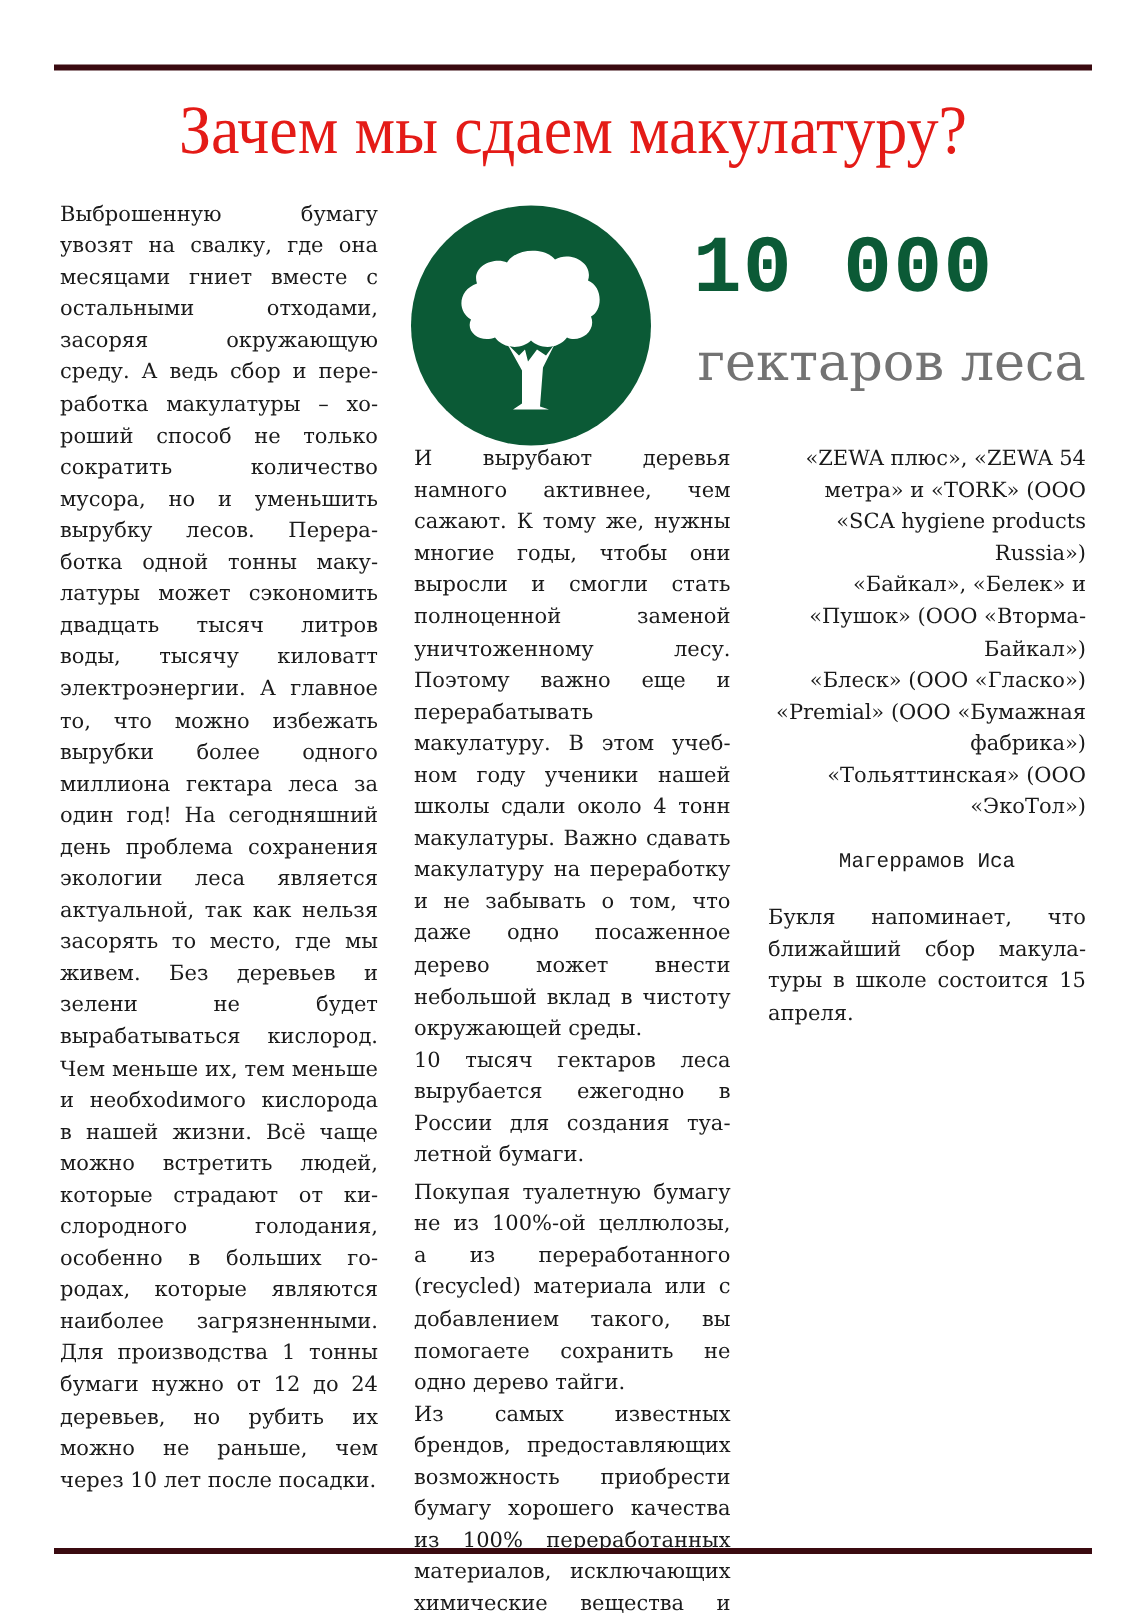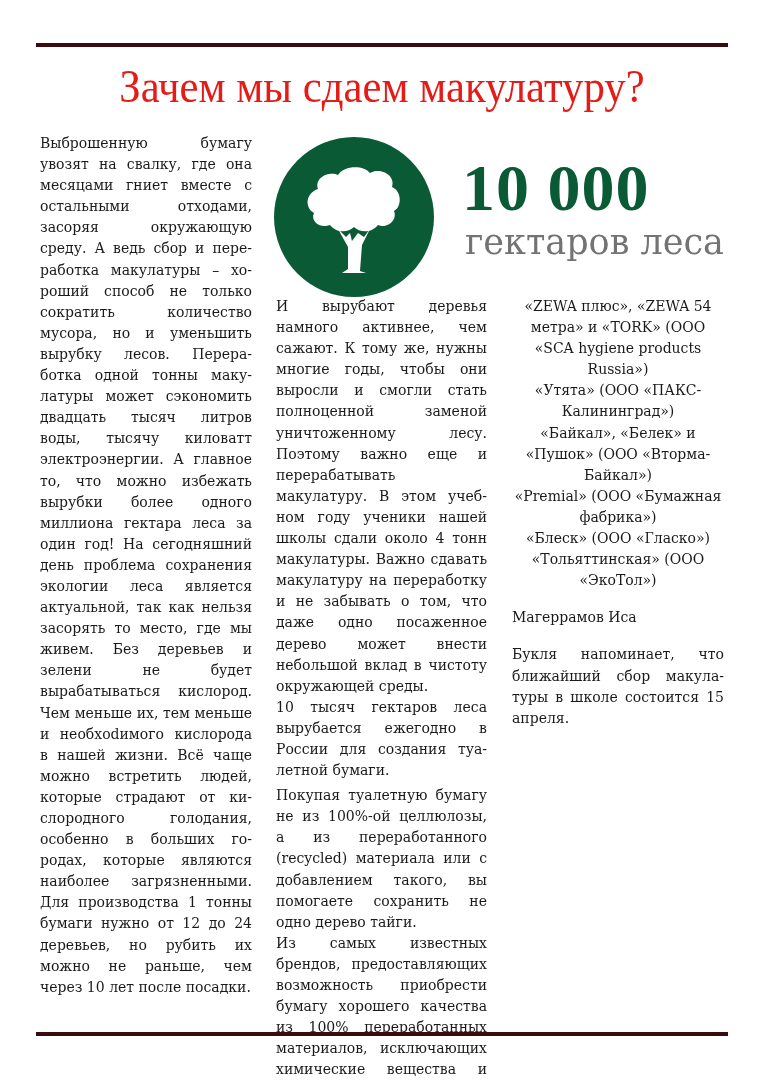--- a/index.html
+++ b/index.html
@@ -10,28 +10,28 @@
   .rule.bottom { top: 1032px; }
   .title { position: absolute; left: 0; width: 764px; top: 60px; text-align: center;
            font-family: "Liberation Serif", serif; font-size: 46px; color: #e41b17;
            letter-spacing: 0px; transform: scaleX(0.93); transform-origin: center; }
   .col { position: absolute; font-family: "DejaVu Serif", serif; font-size: 14px;
          line-height: 21.1px; text-align: justify; hyphens: manual; }
   .col p { margin: 0; }
   .col1 { left: 40px; top: 133px; width: 212px; }
   .col2 { left: 276px; top: 296px; width: 211px; }
   .col3 { left: 512px; top: 296px; width: 212px; }
-  .col3 .brands { text-align: center; }
-  .sig { text-align: left; margin-top: 16px !important; }
+  .col3 .brands { text-align: right; }
+  .sig { text-align: center; margin-top: 16px !important; font-family: Liberation Mono, monospace; }
   .note { margin-top: 16px !important; }
   .stat-circle { position: absolute; left: 274px; top: 137px; width: 160px; height: 160px; border-radius: 50%;
                  background: #0b5a36; }
   .stat-circle svg { position: absolute; left: 0; top: 0; }
-  .stat-number { position: absolute; left: 462px; top: 150px; font-family: Liberation Serif, serif;
-                 font-weight: bold; font-size: 66px; color: #0b5a36; letter-spacing: 1px; }
+  .stat-number { position: absolute; left: 462px; top: 150px; font-family: Liberation Mono, monospace;
+                 font-weight: bold; font-size: 54px; color: #0b5a36; letter-spacing: 1px; }
   .stat-label { position: absolute; left: 465px; top: 222px; font-family: "DejaVu Serif", serif;
                 font-size: 35px; color: #737373; }
 </style>
 </head>
 <body>
 
 <div class="rule top"></div>
 
 <h1 class="title" style="margin:0;font-weight:normal;">Зачем мы сдаем макулатуру?</h1>
 
@@ -51,23 +51,22 @@
 <div class="col col2">
   <p>И вырубают деревья намного актив­нее, чем сажают. К тому же, нужны многие годы, чтобы они выросли и смогли стать полноцен­ной заменой уничтожен­ному лесу. Поэтому важ­но еще и перерабатывать макулатуру. В этом учеб­ном году ученики нашей школы сдали около 4 тонн макулатуры. Важно сдавать макулатуру на переработку и не забы­вать о том, что даже одно посаженное дерево мо­жет внести небольшой вклад в чистоту окру­жающей среды.</p>
   <p>10 тысяч гектаров леса вырубается ежегодно в России для создания туа­летной бумаги.</p>
   <p style="margin-top:4px;">Покупая туалетную бума­гу не из 100%-ой целлю­лозы, а из переработан­ного (recycled) материа­ла или с добавлением та­кого, вы помогаете сохра­нить не одно дерево тай­ги.</p>
   <p>Из самых известных брендов, предоставляю­щих возможность приоб­рести бумагу хорошего качества из 100% перера­ботанных материалов, исключающих химиче­ские вещества и наличие аллергенов, можно на­звать следующие:</p>
 </div>
 
 <div class="col col3">
   <div class="brands">
     <p>«ZEWA плюс», «ZEWA 54 метра» и «TORK» (ООО «SCA hygiene products Russia»)</p>
-    <p>«Утята» (ООО «ПАКС-Калининград»)</p>
     <p>«Байкал», «Белек» и «Пушок» (ООО «Вторма-Байкал»)</p>
+    <p>«Блеск» (ООО «Гласко»)</p>
     <p>«Premial» (ООО «Бумажная фабрика»)</p>
-    <p>«Блеск» (ООО «Гласко»)</p>
     <p>«Тольяттинская» (ООО «ЭкоТол»)</p>
   </div>
   <p class="sig">Магеррамов Иса</p>
   <p class="note">Букля напоминает, что ближайший сбор макула­туры в школе состоится 15 апреля.</p>
 </div>
 
 <div class="rule bottom"></div>
 
 </body></html>

